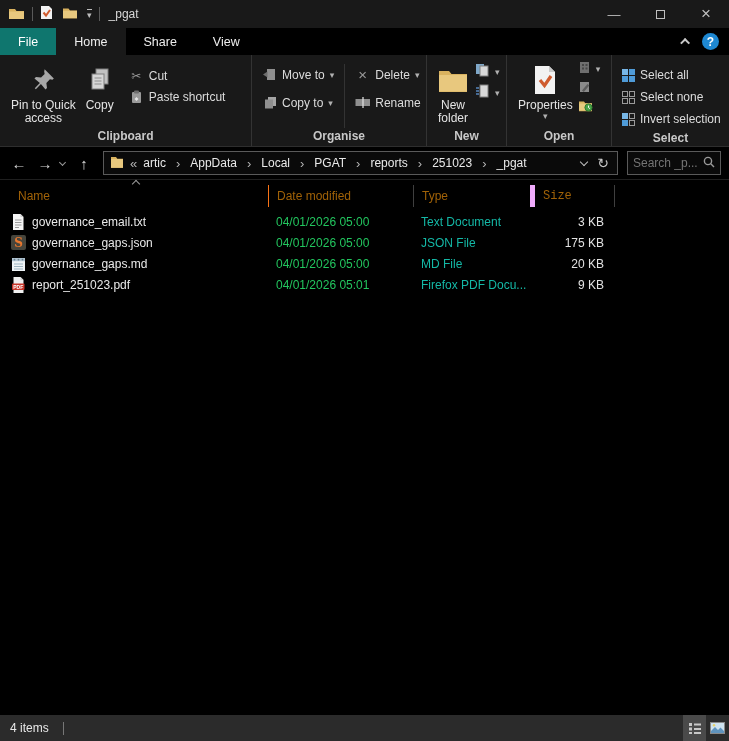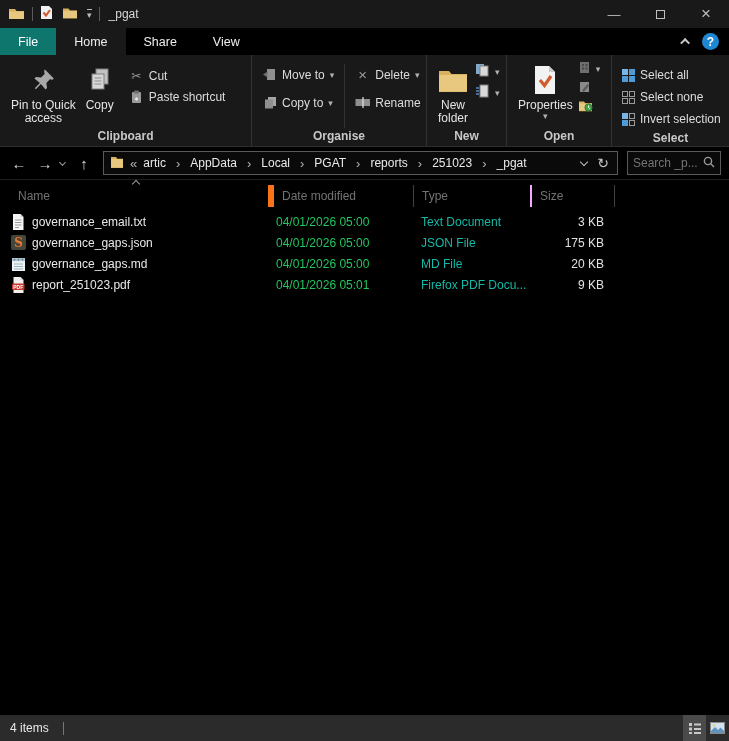--- a/index.html
+++ b/index.html
@@ -61,25 +61,25 @@
   .crumb-sep { color:#b5b5b5; font-size:13px; padding:0 6px; }
   .addr-overflow { color:#b5b5b5; padding:0 2px 0 6px; font-size:13px; }
   .addr-right { display:flex; align-items:center; gap:10px; padding-right:2px; }
   .chev-down-md { display:inline-block; width:6px; height:6px; border-right:1.6px solid #c0c0c0; border-bottom:1.6px solid #c0c0c0; transform:rotate(45deg); margin-bottom:2px; }
   .refresh-glyph { color:#c8c8c8; font-size:14px; line-height:1; }
   .searchbox { width:94px; height:24px; border:1px solid #5a5a5a; background:#0a0a0a; margin-left:9px; display:flex; align-items:center; padding:0 5px; }
   .searchbox input { flex:1; min-width:0; background:transparent; border:none; outline:none; color:#9a9a9a; font-size:12px; font-family:inherit; }
   
   .filearea { flex:1; background:#000; position:relative; display:flex; flex-direction:column; }
   .hdr-row { height:31px; display:flex; align-items:center; position:relative; flex:0 0 auto; }
-  .hdr-cell { color:#737373; font-size:12px; height:22px; display:flex; align-items:center; }
+  .hdr-cell { color:#a16207; font-size:12px; height:22px; display:flex; align-items:center; }
   .hc-name { width:268px; padding-left:18px; }
-  .hc-date { width:145px; padding-left:8px; border-left:6px solid #f97316; }
+  .hc-date { width:145px; padding-left:8px; border-left:1px solid #f97316; }
   .hc-type { width:117px; padding-left:8px; border-left:1px solid #3f3f3f; }
-  .hc-size { width:84px; padding-left:8px; border-left:2px solid #f0abfc; }
+  .hc-size { width:84px; padding-left:8px; border-left:5px solid #f0abfc;font-family:Liberation Mono, monospace; }
   .hc-end  { width:1px; height:22px; border-left:1px solid #3f3f3f; }
   .sort-chev { position:absolute; left:133px; top:1px; width:6px; height:6px; border-left:1.5px solid #9a9a9a; border-top:1.5px solid #9a9a9a; transform:rotate(45deg); }
   .rows { flex:1; }
   .row { height:21px; display:flex; align-items:center; }
   .cell { font-size:12px; color:#e9e9e9; overflow:hidden; white-space:nowrap; }
   .c-name { width:268px; padding-left:10px; display:flex; align-items:center; gap:6px; }
   .c-date { width:145px; padding-left:8px; color:#22c55e; }
   .c-type { width:117px; padding-left:8px; color:#14b8a6; }
   .c-size { width:84px; padding-right:10px; text-align:right; color:#e2e2e2; }
   .ficon { width:16px; display:flex; justify-content:center; flex:0 0 16px; }

